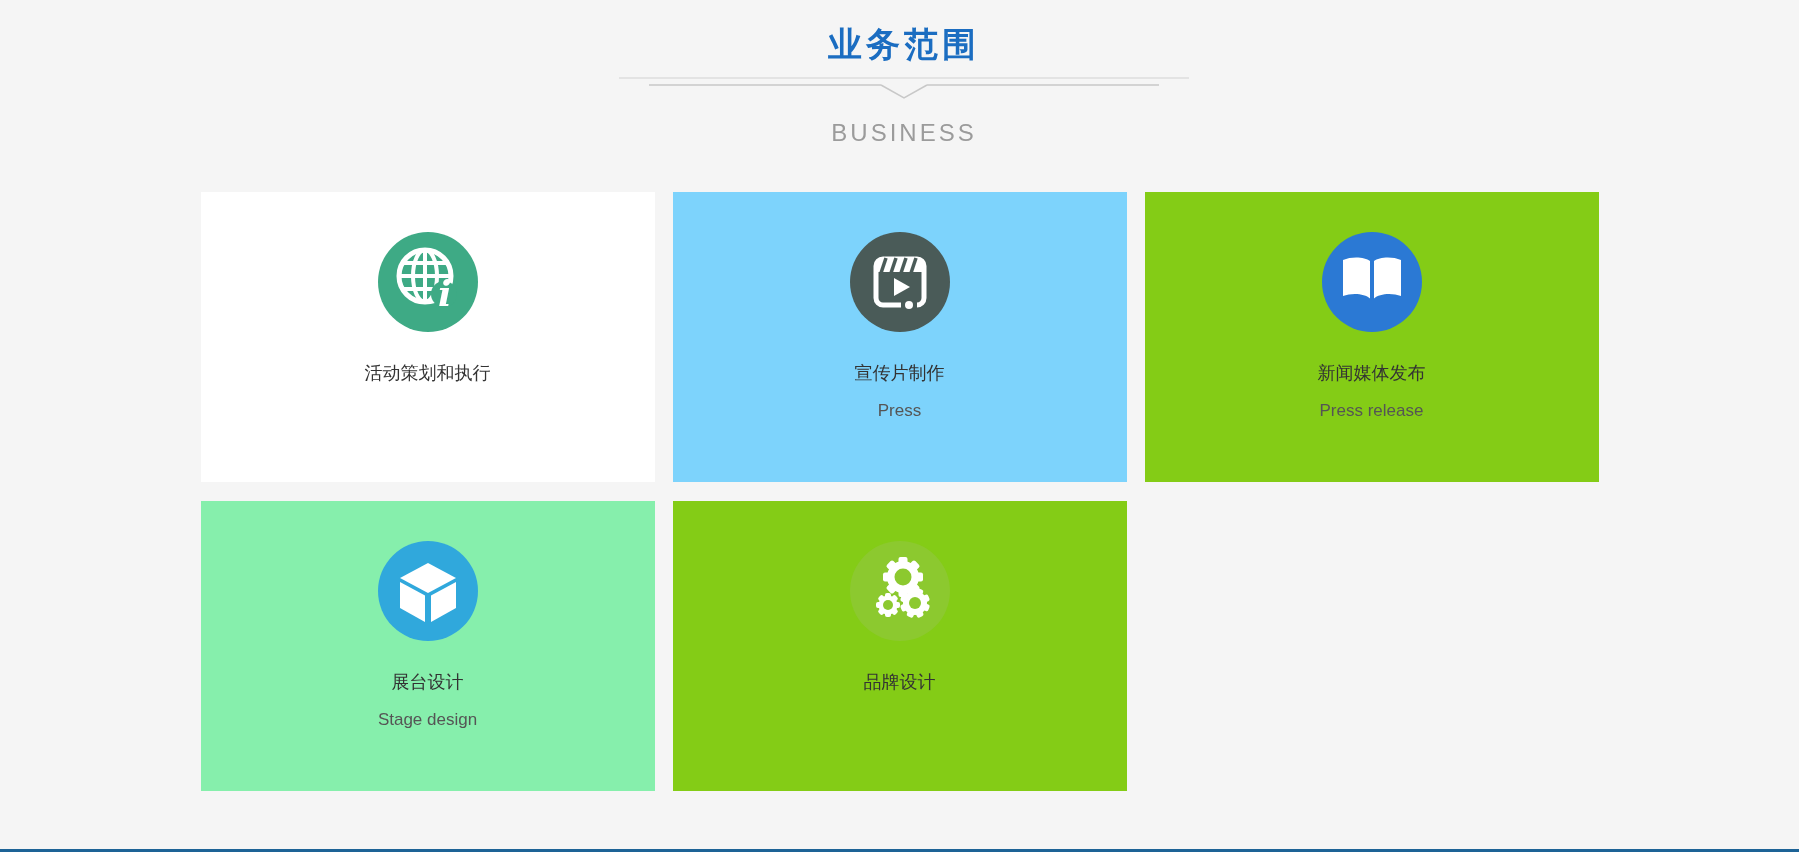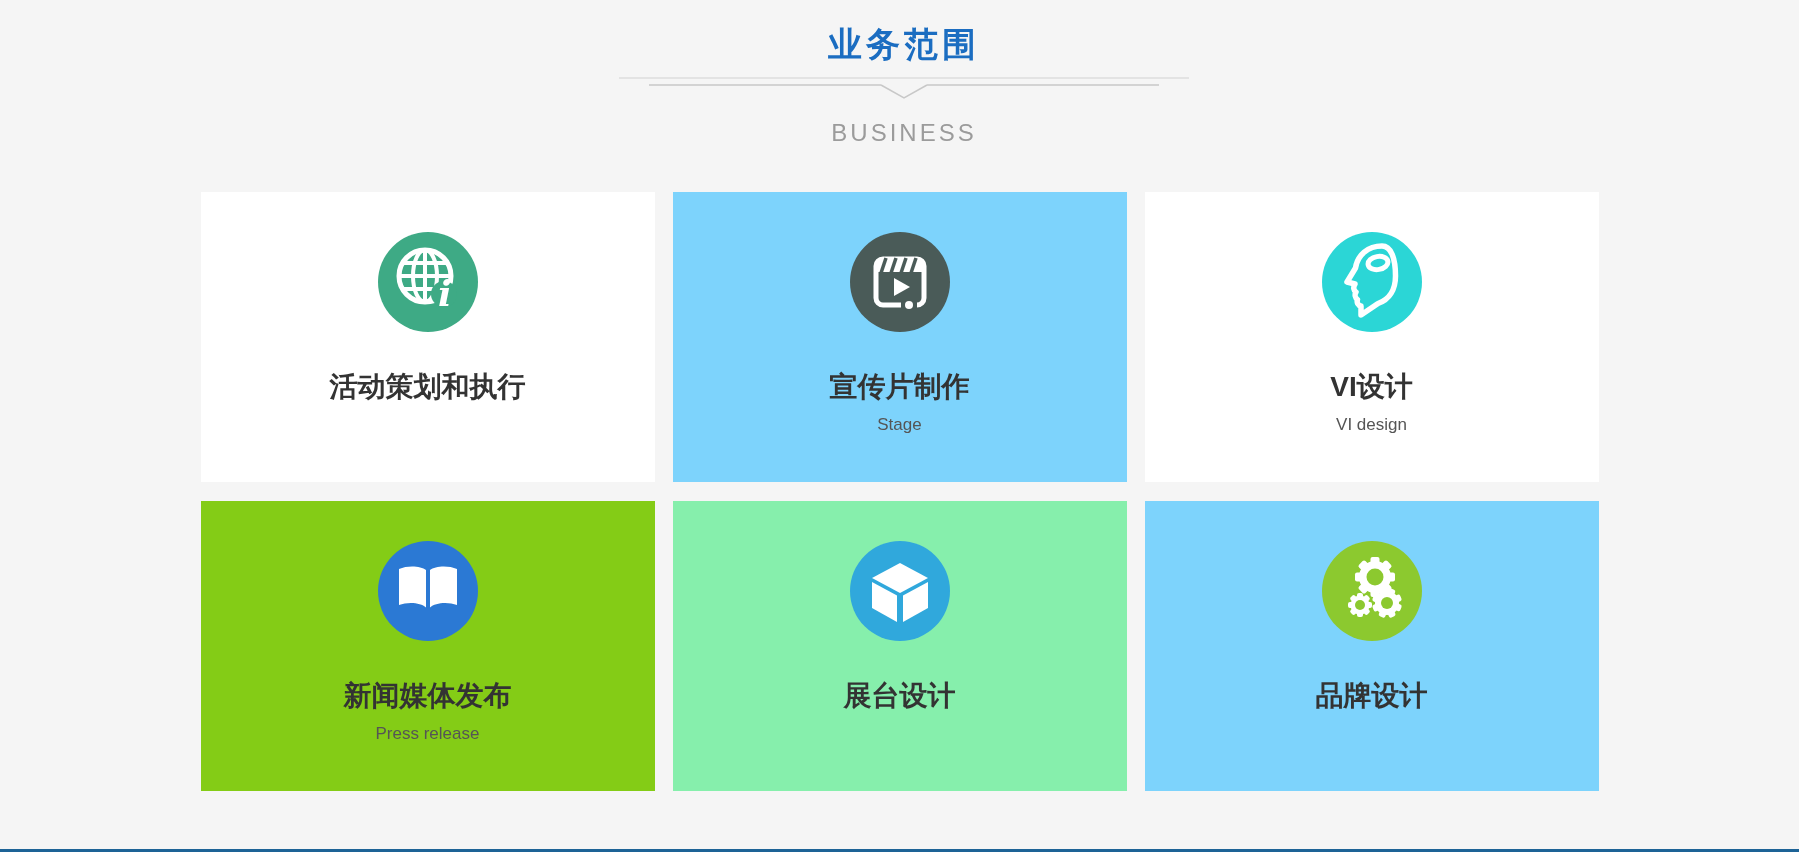--- a/index.html
+++ b/index.html
@@ -37,23 +37,23 @@
   .card {
     background: #ffffff;
     height: 290px;
     box-sizing: border-box;
     text-align: center;
     padding-top: 40px;
     cursor: pointer;
   }
   .icon-svg { width: 100px; height: 100px; display: block; margin: 0 auto; }
   .card-title {
-    margin-top: 40px;
-    font-size: 28px;
-    font-weight: bold;
+    margin-top: 26px;
+    font-size: 18px;
+    font-weight: normal;
     color: #333333;
     line-height: 30px;
   }
   .card-sub {
     margin-top: 13px;
     font-size: 17px;
     color: #555555;
     line-height: 20px;
   }
   .bottom-line {
@@ -104,62 +104,46 @@
         <path d="M36,26 L31,41"></path>
         <path d="M46,26 L41,41"></path>
         <path d="M56,26 L51,41"></path>
         <path d="M66,26 L61,41"></path>
       </g>
       <polygon points="44,46 44,64 60,55" fill="#ffffff"></polygon>
       <path d="M51,73 H67" stroke="currentColor" stroke-width="7"></path>
       <circle cx="59" cy="73" r="4" fill="#ffffff"></circle>
     </svg>
     <div class="card-title">宣传片制作</div>
-    <div class="card-sub">Stage</div>
+    <div class="card-sub">Press</div>
   </div>
 
-  <div class="card" style="background: rgb(255, 255, 255);">
-    <svg class="icon-svg" viewBox="0 0 100 100" style="color: rgb(43, 214, 214);">
-      <circle cx="50" cy="50" r="50" fill="currentColor"></circle>
-      <g stroke="#ffffff" stroke-width="5.5" fill="none" stroke-linejoin="round" stroke-linecap="round">
-        <path d="M60,14 C46,14 35.5,23 33.5,36 L25,50 L33,52
-                 C31,55 31.5,58.5 34,60
-                 C32.5,62.5 33,66 35.5,67.5
-                 C34.5,70.5 36,73.5 39,74
-                 L39,83 L56,71.5
-                 C67.5,67.5 73.5,57.5 73.5,44
-                 C73.5,26 69,14 60,14 Z"></path>
-        <ellipse cx="56" cy="31" rx="10" ry="6.5" transform="rotate(-10 56 31)" stroke-width="5"></ellipse>
-      </g>
-    </svg>
-    <div class="card-title">VI设计</div>
-    <div class="card-sub">VI design</div>
-  </div>
 
   <div class="card" style="background: #84cc16;">
     <svg class="icon-svg" viewBox="0 0 100 100" style="color: rgb(43, 121, 212);">
       <circle cx="50" cy="50" r="50" fill="currentColor"></circle>
       <path d="M48,29 C43,25 30,24 21,28 L21,64 C30,60.5 43,61.5 48,66.5 Z" fill="#ffffff"></path>
       <path d="M52,29 C57,25 70,24 79,28 L79,64 C70,60.5 57,61.5 52,66.5 Z" fill="#ffffff"></path>
     </svg>
     <div class="card-title">新闻媒体发布</div>
     <div class="card-sub">Press release</div>
   </div>
 
   <div class="card" style="background: #86efac;">
     <svg class="icon-svg" viewBox="0 0 100 100" style="color: rgb(48, 168, 220);">
       <circle cx="50" cy="50" r="50" fill="currentColor"></circle>
       <polygon points="50,22 78,37 50,52 22,37" fill="#ffffff"></polygon>
       <polygon points="22,41 47,54.5 47,81 22,67" fill="#ffffff"></polygon>
       <polygon points="78,41 53,54.5 53,81 78,67" fill="#ffffff"></polygon>
     </svg>
     <div class="card-title">展台设计</div>
+    <div class="card-sub">Stage design</div>
   </div>
 
-  <div class="card" style="background: #7dd3fc;">
+  <div class="card" style="background: #84cc16;">
     <svg class="icon-svg" viewBox="0 0 100 100" style="color: rgb(140, 201, 47);">
       <circle cx="50" cy="50" r="50" fill="currentColor"></circle>
 
       <g fill="#ffffff">
         <rect x="48.5" y="16" width="9" height="40" rx="2"></rect>
         <rect x="48.5" y="16" width="9" height="40" rx="2" transform="rotate(45 53 36)"></rect>
         <rect x="48.5" y="16" width="9" height="40" rx="2" transform="rotate(90 53 36)"></rect>
         <rect x="48.5" y="16" width="9" height="40" rx="2" transform="rotate(135 53 36)"></rect>
         <circle cx="53" cy="36" r="16"></circle>
       </g>

